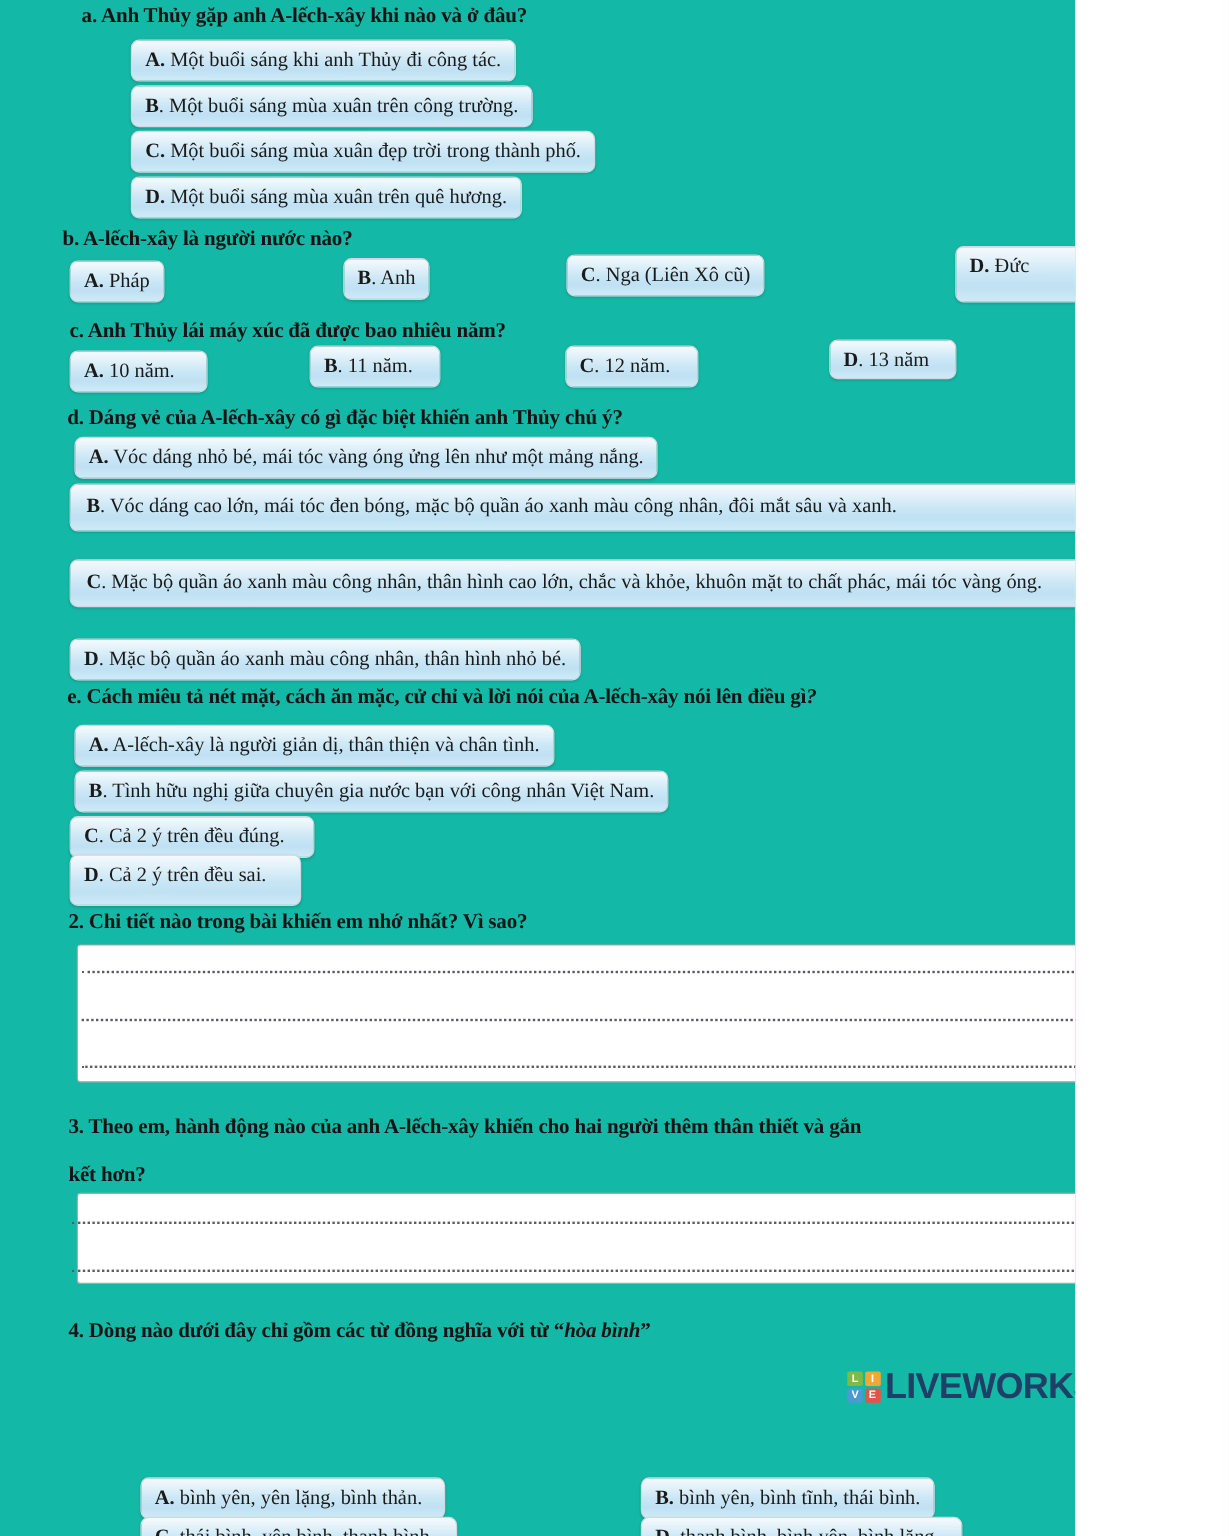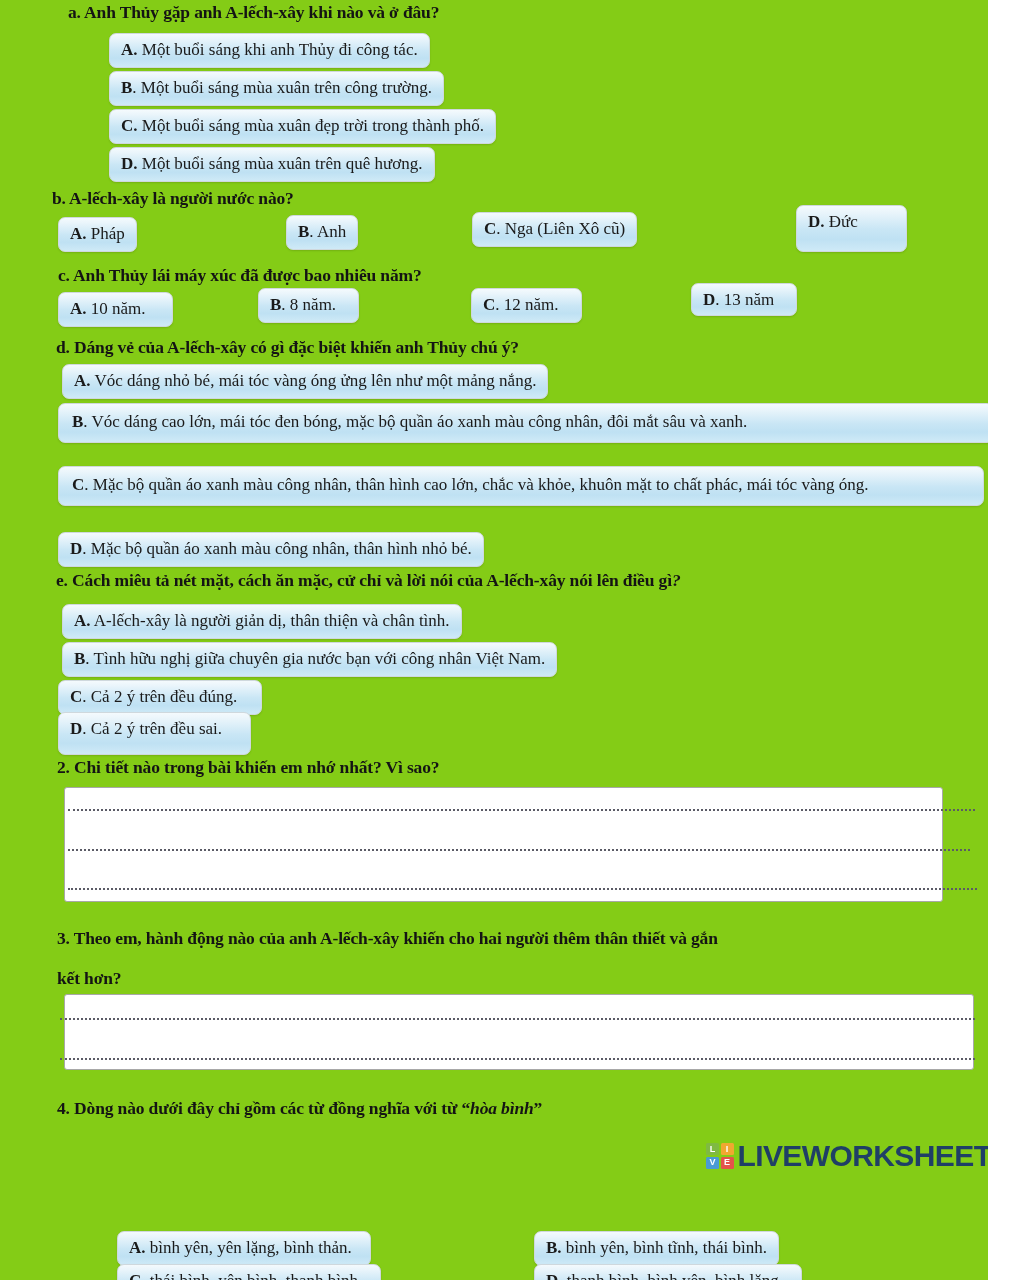--- a/index.html
+++ b/index.html
@@ -9,23 +9,23 @@
     padding: 0;
     width: 1024px;
     height: 1280px;
     background: #ffffff;
     font-family: "Liberation Serif", "DejaVu Serif", serif;
     overflow: hidden;
   }
 
   .page {
     position: relative;
-    width: 988px;
+    width: 896px;
     height: 1280px;
-    background: #84cc16;
+    background: #14b8a6;
     overflow: hidden;
     text-decoration: underline;
   }
 
   
   .q-head {
     font-family: "Liberation Serif", "DejaVu Serif", serif;
     font-weight: bold;
     font-size: 17.5px;
     color: #141414;
@@ -152,21 +152,21 @@
     <b>D.</b><span> Đức</span>
   </div>
 
   <div class="abs q-head" style="left:58px; top:265px;">c. Anh Thủy lái máy xúc đã được bao nhiêu năm?</div>
 
   <div class="abs pill" style="left:58px; top:292px; padding-right:26px;">
     <b>A.</b><span> 10 năm.</span>
   </div>
 
   <div class="abs pill" style="left:258px; top:288px; padding-right:22px;">
-    <b>B</b><span>. 8 năm.</span>
+    <b>B</b><span>. 11 năm.</span>
   </div>
 
   <div class="abs pill" style="left:471px; top:288px; padding-right:22px;">
     <b>C</b><span>. 12 năm.</span>
   </div>
 
   <div class="abs pill" style="left:691px; top:283px; padding-bottom:4px; padding-right:22px;">
     <b>D</b><span>. 13 năm</span>
   </div>
 

